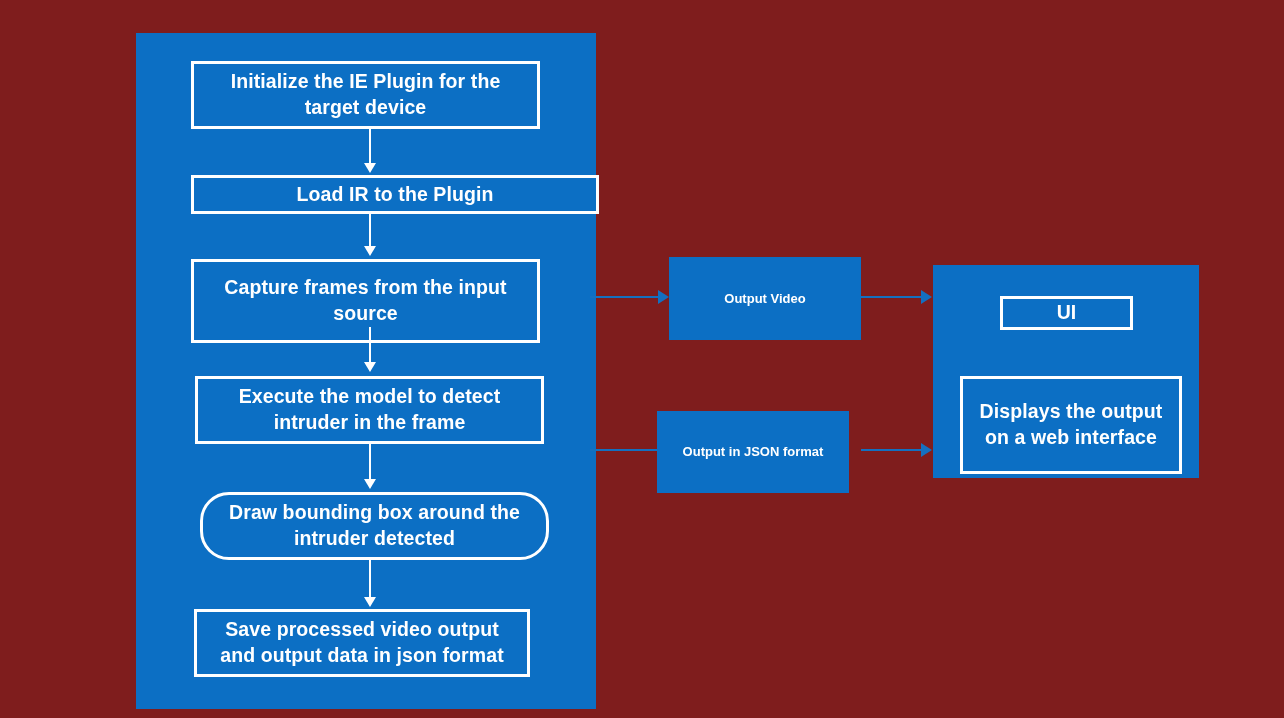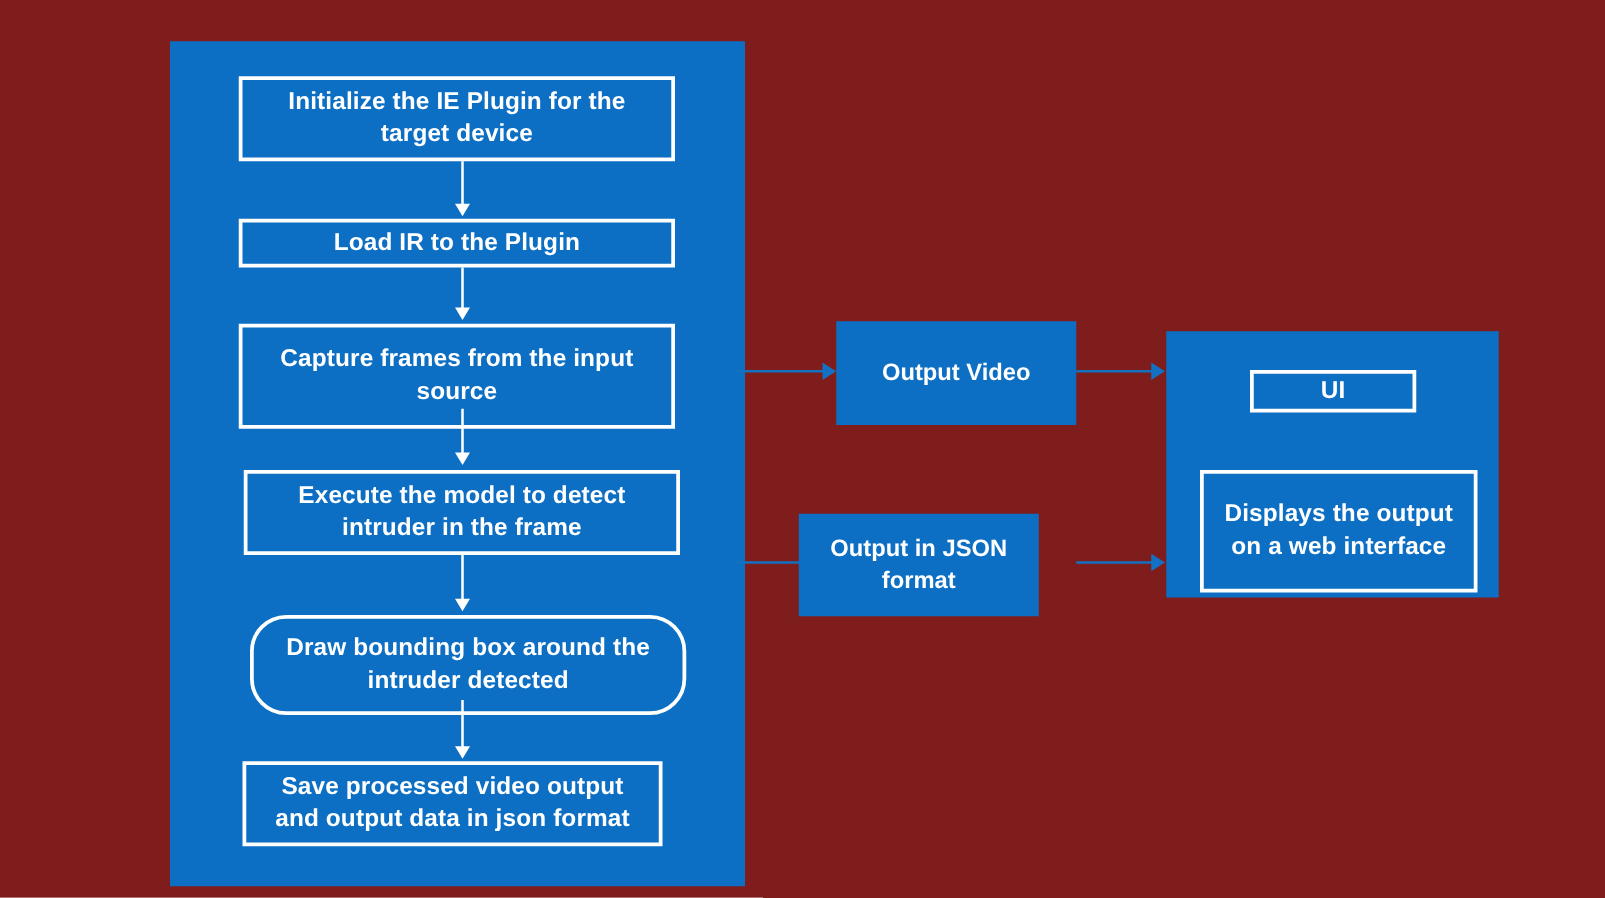--- a/index.html
+++ b/index.html
@@ -47,21 +47,21 @@
   
   .sbox {
     position: absolute;
     background: #0c6fc4;
     display: flex;
     align-items: center;
     justify-content: center;
     text-align: center;
     color: #ffffff;
     font-weight: bold;
-    font-size: 19px;
+    font-size: 13px;
     line-height: 1.33;
     box-sizing: border-box;
     padding: 0 6px;
   }
   
   .vline {
     position: absolute;
     width: 2px;
     background: #ffffff;
   }
@@ -93,59 +93,59 @@
 <div id="canvas">
 
   <div class="panel" style="left:136px; top:33px; width:460px; height:676px;"></div>
 
   <div class="obox" style="left:191px; top:61px; width:349px; height:68px;">
     <span>Initialize the IE Plugin for the target device</span>
   </div>
   <div class="vline" style="left:369px; top:129px; height:36px;"></div>
   <div class="varrow" style="left:364px; top:163px;"></div>
 
-  <div class="obox" style="left:191px; top:175px; width:349px; height:39px;">
+  <div class="obox" style="left:191px; top:175px; width:408px; height:39px;">
     <span>Load IR to the Plugin</span>
   </div>
   <div class="vline" style="left:369px; top:214px; height:33px;"></div>
   <div class="varrow" style="left:364px; top:246px;"></div>
 
   <div class="obox" style="left:191px; top:259px; width:349px; height:84px;">
     <span>Capture frames from the input source</span>
   </div>
   <div class="vline" style="left:369px; top:327px; height:37px;"></div>
   <div class="varrow" style="left:364px; top:362px;"></div>
 
   <div class="obox" style="left:195px; top:376px; width:349px; height:68px;">
     <span>Execute the model to detect intruder in the frame</span>
   </div>
   <div class="vline" style="left:369px; top:444px; height:37px;"></div>
   <div class="varrow" style="left:364px; top:479px;"></div>
 
-  <div class="obox" style="left:200px; top:492px; width:349px; height:80px;border-radius:29px;">
+  <div class="obox" style="left:200px; top:492px; width:349px; height:68px;border-radius:29px;">
     <span>Draw bounding box around the intruder detected</span>
   </div>
   <div class="vline" style="left:369px; top:560px; height:39px;"></div>
   <div class="varrow" style="left:364px; top:597px;"></div>
 
   <div class="obox" style="left:194px; top:609px; width:336px; height:68px;">
     <span>Save processed video output and output data in json format</span>
   </div>
 
   <div class="hline" style="left:590px; top:296px; width:70px;"></div>
   <div class="harrow" style="left:658px; top:290px;"></div>
 
   <div class="hline" style="left:590px; top:449px; width:70px;"></div>
   <div class="harrow" style="left:658px; top:443px;"></div>
 
   <div class="sbox" style="left:669px; top:257px; width:192px; height:83px;">
     <span>Output Video</span>
   </div>
 
-  <div class="sbox" style="left:639px; top:411px; width:192px; height:82px;align-items:center;">
+  <div class="sbox" style="left:657px; top:411px; width:192px; height:82px;align-items:center;">
     <span>Output in JSON format</span>
   </div>
 
   <div class="hline" style="left:861px; top:296px; width:62px;"></div>
   <div class="harrow" style="left:921px; top:290px;"></div>
 
   <div class="hline" style="left:861px; top:449px; width:62px;"></div>
   <div class="harrow" style="left:921px; top:443px;"></div>
 
   <div class="panel" style="left:933px; top:265px; width:266px; height:213px;"></div>

